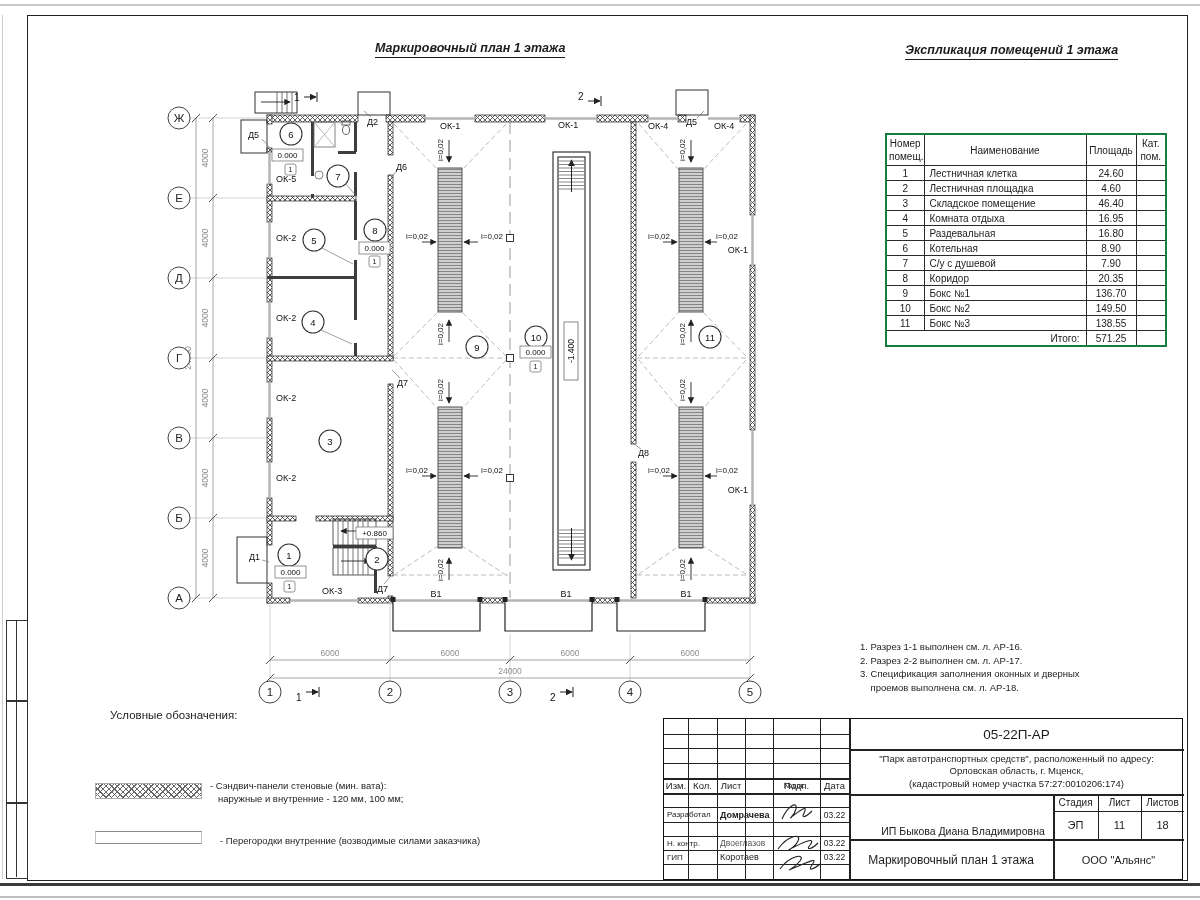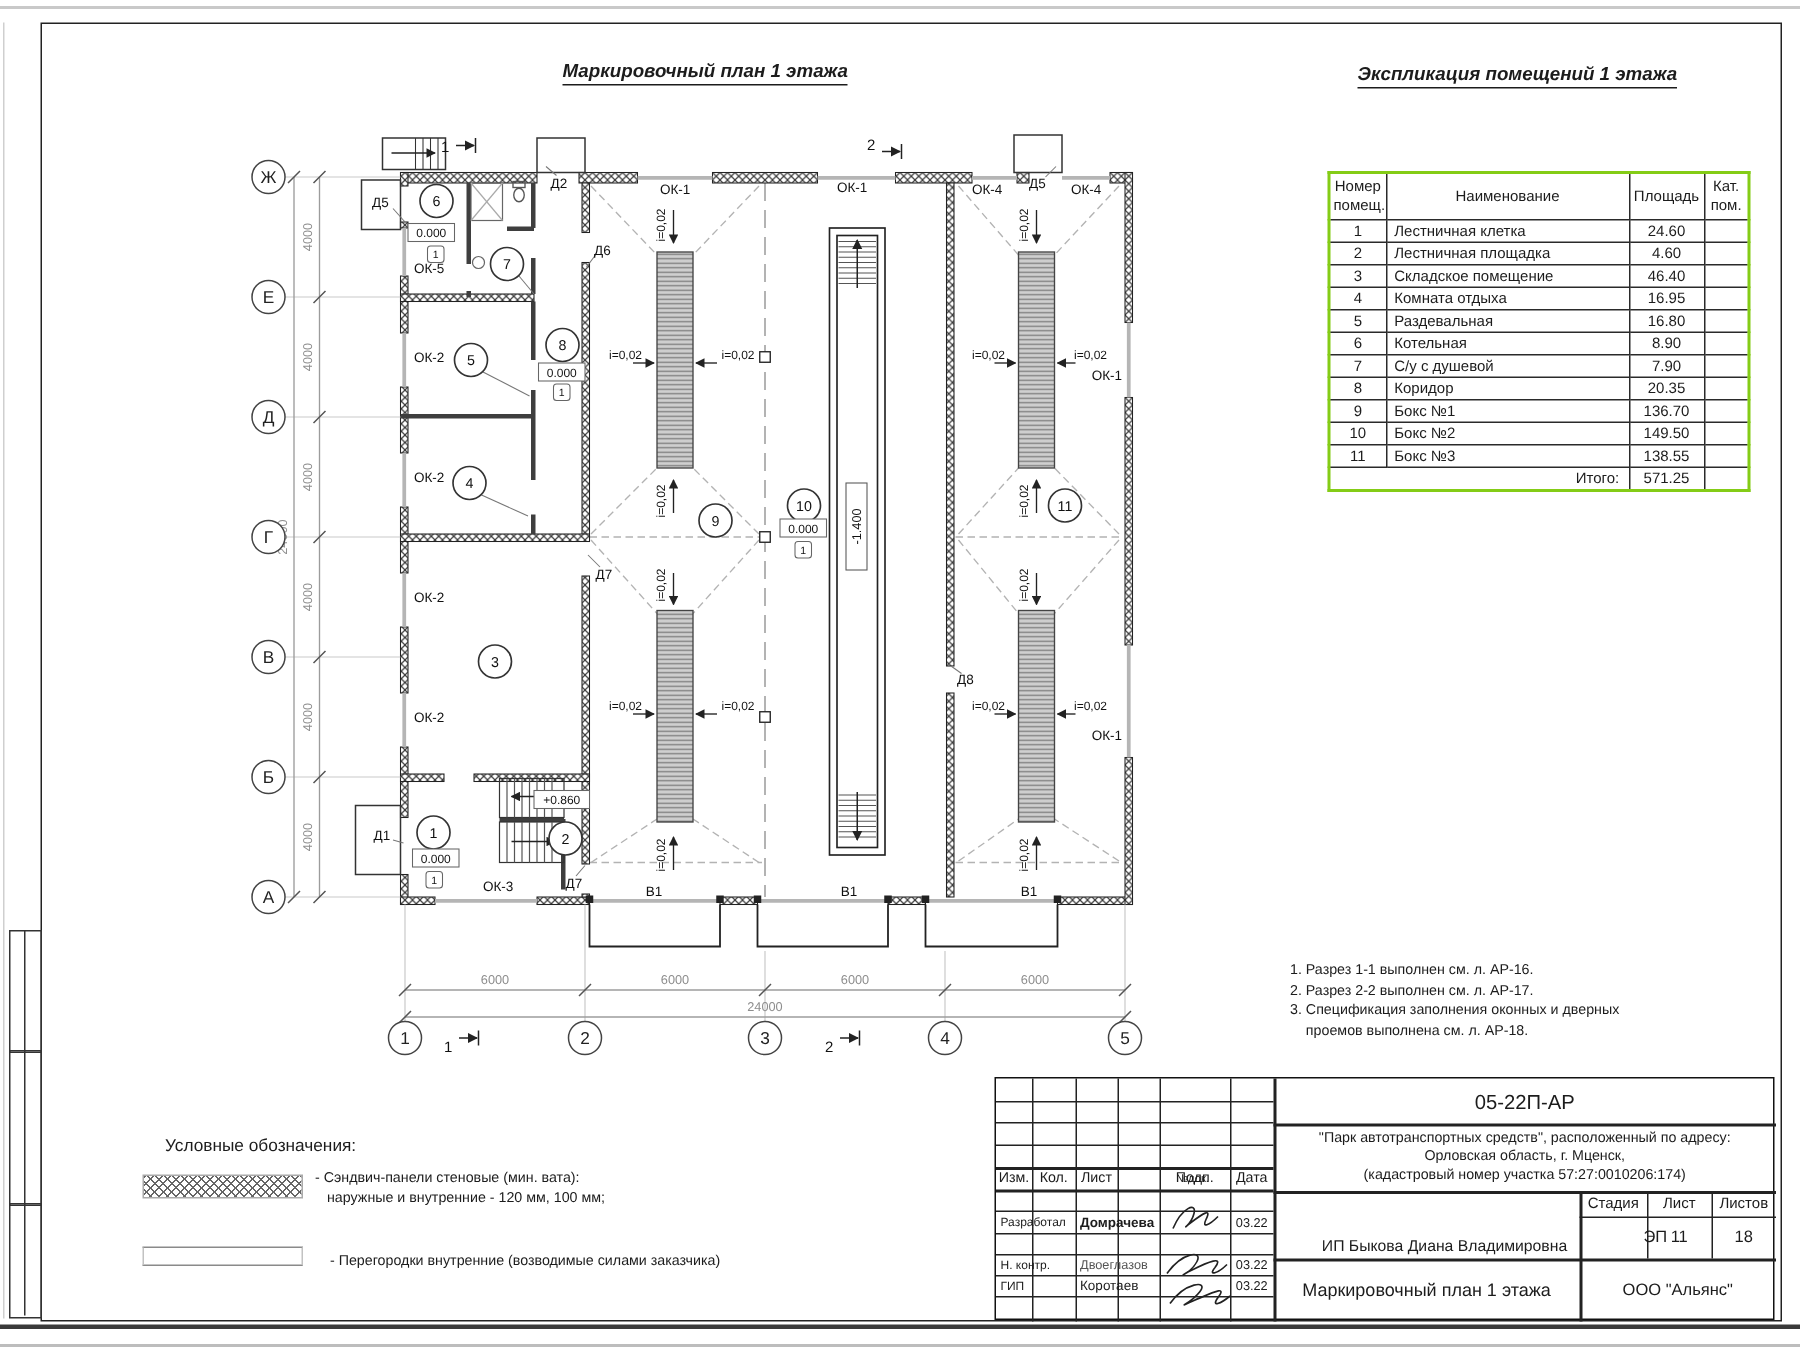--- a/index.html
+++ b/index.html
@@ -15,21 +15,21 @@
   
   .sidecell{border:1px solid #333;}
   .sideline{background:#333;}
   
   .drawtitle{font-style:italic;font-weight:bold;font-size:12.5px;border-bottom:1.2px solid #1c1c1c;
              padding-bottom:2px;white-space:nowrap;}
   
   #expl-table{border-collapse:collapse;table-layout:fixed;font-size:10px;}
   #expl-table td,#expl-table th{border:1px solid #2a2a2a;padding:0 2px;height:14px;
       font-weight:normal;overflow:hidden;white-space:nowrap;}
-  #expl-table{border:2px solid #84cc16;}
+  #expl-table{border:2px solid #15803d;margin-top:19px;}
   #expl-table .c{text-align:center;}
   #expl-table .l{text-align:left;padding-left:5px;}
   #expl-table .r{text-align:right;padding-right:6px;}
   #expl-table thead th{height:30px;line-height:13px;text-align:center;}
   
   .noteitem{font-size:9.5px;line-height:13.5px;white-space:pre-wrap;}
   
   #legend-title{font-size:11.5px;}
   .leg-text{font-size:9.5px;line-height:12.5px;}
   #leg-swatch1{width:105px;height:14px;background-color:#fff;
@@ -550,21 +550,21 @@
   </tbody>
 </table>
 
 <div class="abs" style="left:860px;top:640px;width:335px;">
   <div class="noteitem">1. Разрез 1-1 выполнен см. л. АР-16.</div>
   <div class="noteitem">2. Разрез 2-2 выполнен см. л. АР-17.</div>
   <div class="noteitem">3. Спецификация заполнения оконных и дверных
     проемов выполнена см. л. АР-18.</div>
 </div>
 
-<div class="abs" id="legend-title" style="left:110px;top:758px;text-align:center;">Условные обозначения:</div>
+<div class="abs" id="legend-title" style="left:110px;top:709px;text-align:center;">Условные обозначения:</div>
 <div class="abs" id="leg-swatch1" style="left:95px;top:783px;"></div>
 <div class="abs leg-text" style="left:210px;top:780px;width:260px;">
   <div>- Сэндвич-панели стеновые (мин. вата):</div>
   <div style="padding-left:8px;">наружные и внутренние - 120 мм, 100 мм;</div>
 </div>
 <div class="abs" id="leg-swatch2" style="left:95px;top:831px;"></div>
 <div class="abs leg-text" style="left:220px;top:835px;width:330px;">- Перегородки внутренние (возводимые силами заказчика)</div>
 
 <div class="abs" id="tb">
 
@@ -624,20 +624,20 @@
     <div style="font-size:9.5px;line-height:12.5px;">
       <div>"Парк автотранспортных средств",  расположенный по адресу:</div>
       <div>Орловская область, г. Мценск,</div>
       <div>(кадастровый номер участка 57:27:0010206:174)</div>
     </div>
   </div>
   <div class="tbcell" style="left:185px;top:73px;width:228px;height:45px;font-size:10.5px;margin-top:16px;">ИП Быкова Диана Владимировна</div>
   <div class="tbcell" style="left:389px;top:75px;width:45px;height:17px;font-size:10px;">Стадия</div>
   <div class="tbcell" style="left:434px;top:75px;width:43px;height:17px;font-size:10px;">Лист</div>
   <div class="tbcell" style="left:477px;top:75px;width:43px;height:17px;font-size:10px;">Листов</div>
-  <div class="tbcell" style="left:389px;top:92px;width:45px;height:28px;font-size:11px;margin-left:28px;">ЭП</div>
+  <div class="tbcell" style="left:389px;top:92px;width:45px;height:28px;font-size:11px;">ЭП</div>
   <div class="tbcell" style="left:434px;top:92px;width:43px;height:28px;font-size:11px;">11</div>
   <div class="tbcell" style="left:477px;top:92px;width:43px;height:28px;font-size:11px;">18</div>
   <div class="tbcell" style="left:185px;top:120px;width:204px;height:42px;font-size:12px;">Маркировочный план 1 этажа</div>
   <div class="tbcell" style="left:389px;top:120px;width:131px;height:42px;font-size:11px;">ООО "Альянс"</div>
 </div>
 
 </div>
 
 </body></html>

